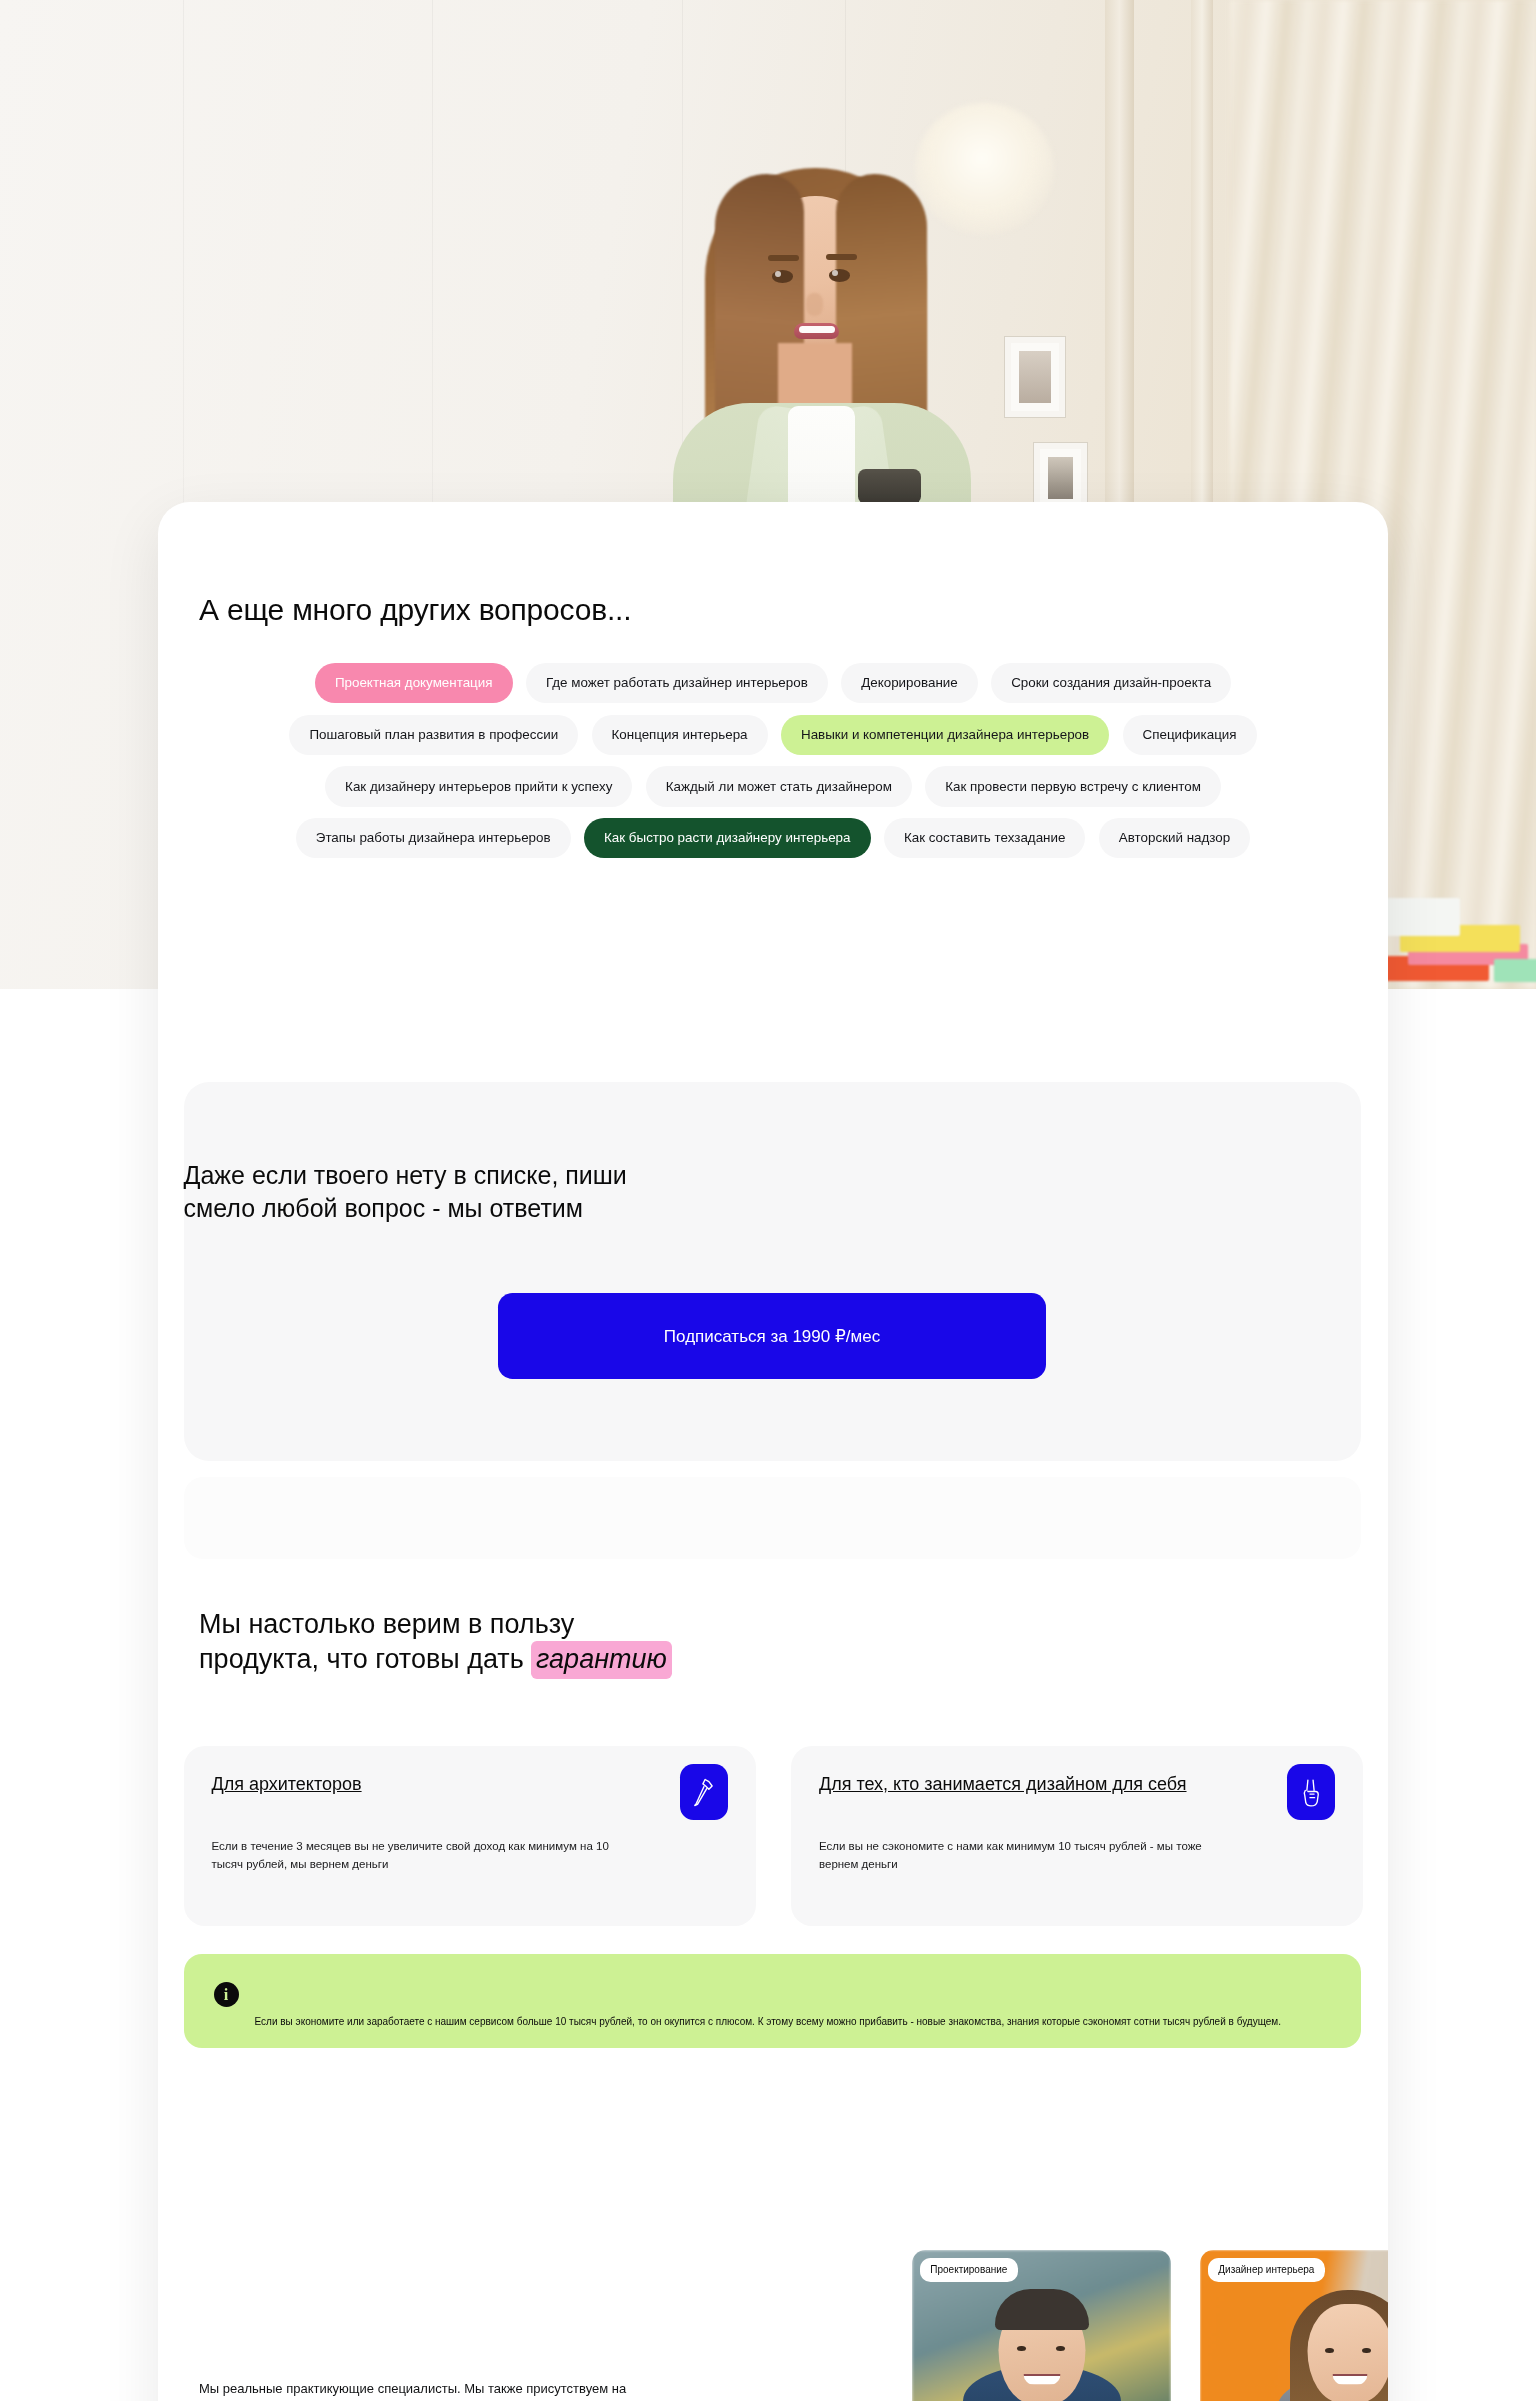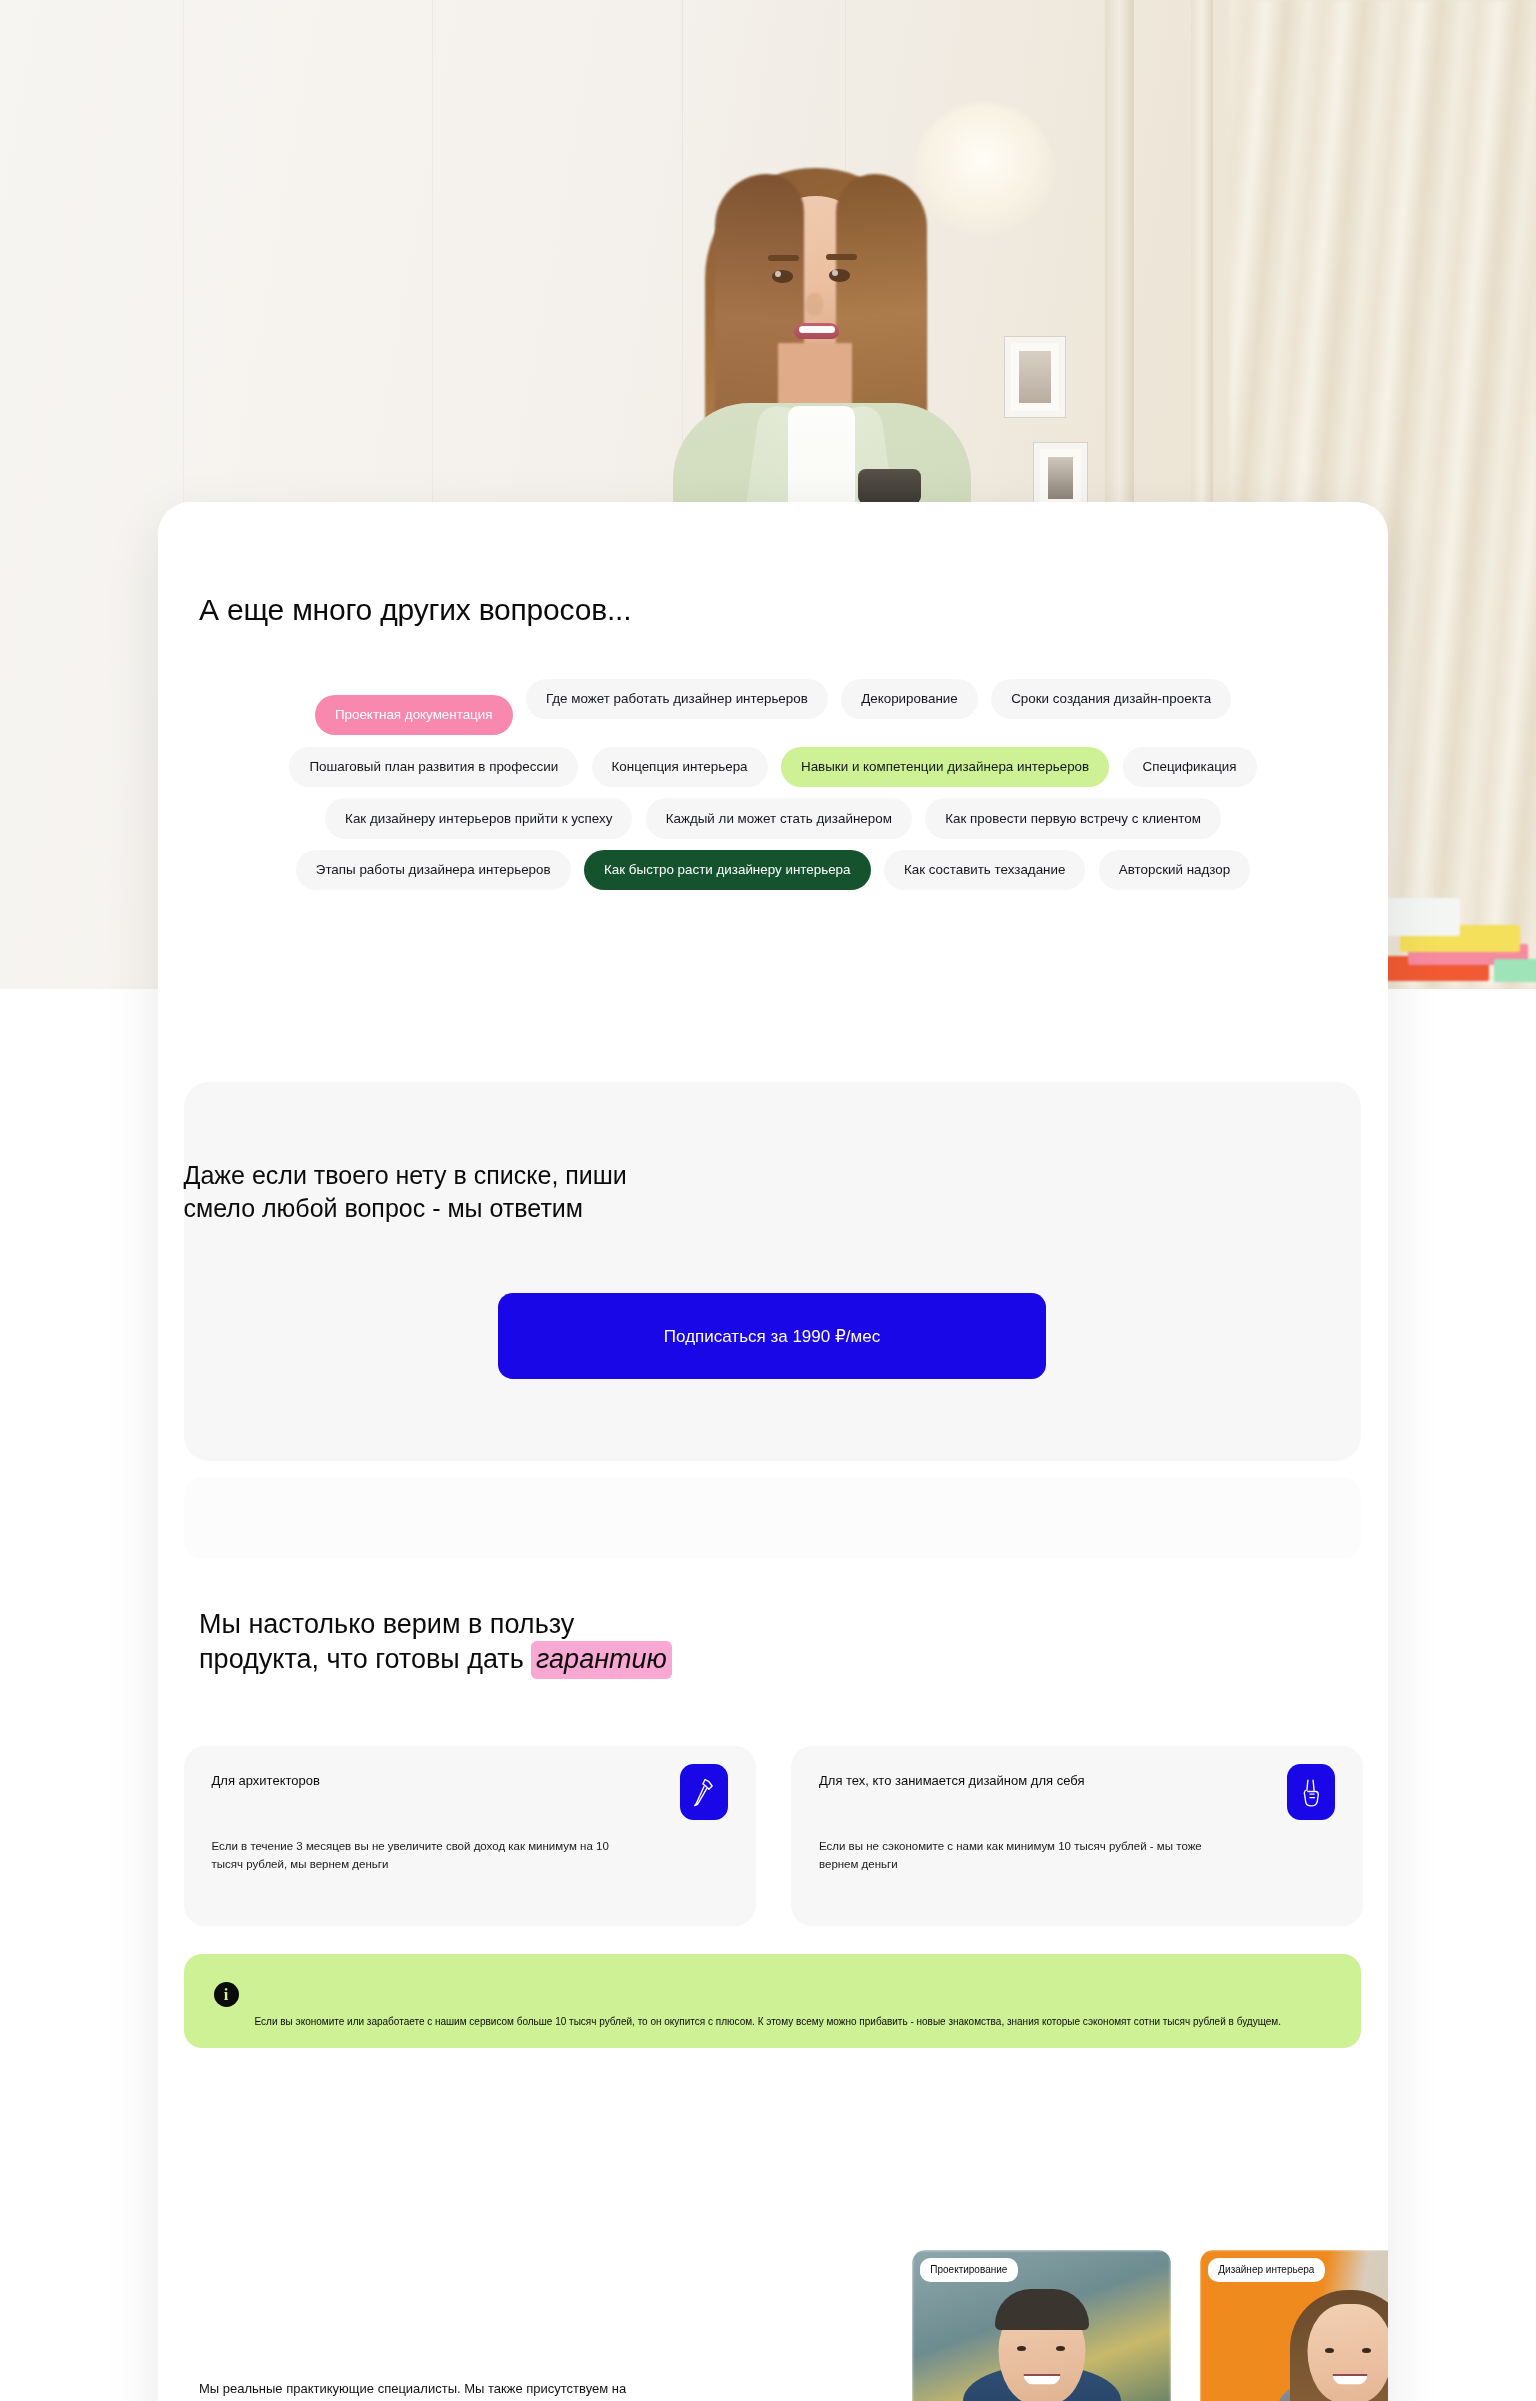--- a/index.html
+++ b/index.html
@@ -214,21 +214,21 @@
     border-radius: 23px;
     background: #f6f6f7;
     color: #15161a;
     font-size: 13.4px;
     line-height: 1;
     padding: 13.4px 20px;
     white-space: nowrap;
     cursor: pointer;
     user-select: none;
   }
-  .tag.pink  { background: #f888ae; color: #ffffff; margin-top: 32px; }
+  .tag.pink  { background: #f888ae; color: #ffffff; }
   .tag.green { background: #cdf194; color: #15161a; }
   .tag.blue  { background: #14532d; color: #ffffff; }
 
   
   .cta {
     position: absolute;
     left: 25.5px; top: 580px;
     width: 1177px; height: 379px;
     background: #f7f7f8;
     border-radius: 25px;
@@ -272,21 +272,21 @@
   
   .g-card {
     position:absolute; top: 1244px;
     width: 572px; height: 180px;
     background: #f7f7f8; border-radius: 21px;
   }
   .g-card.left  { left: 25.5px; }
   .g-card.right { left: 633px; }
   .g-title {
     position:absolute; left: 28px; top: 27px; width: 375px;
-    font-size: 13px; line-height: 1.30; color:#0b0b0b; font-weight: 400;
+    font-size: 18px; line-height: 1.30; color:#0b0b0b; font-weight: 400; text-decoration: underline;
   }
   .g-body {
     position:absolute; left: 28px; top: 91px; width: 413px;
     font-size: 11.5px; line-height: 1.60; color:#1a1a1c;
   }
   .g-icon {
     position:absolute; right: 28px; top: 18px;
     width: 48px; height: 56px;
     background: #1907e8; border-radius: 13.4px;
     display:flex; align-items:center; justify-content:center;

